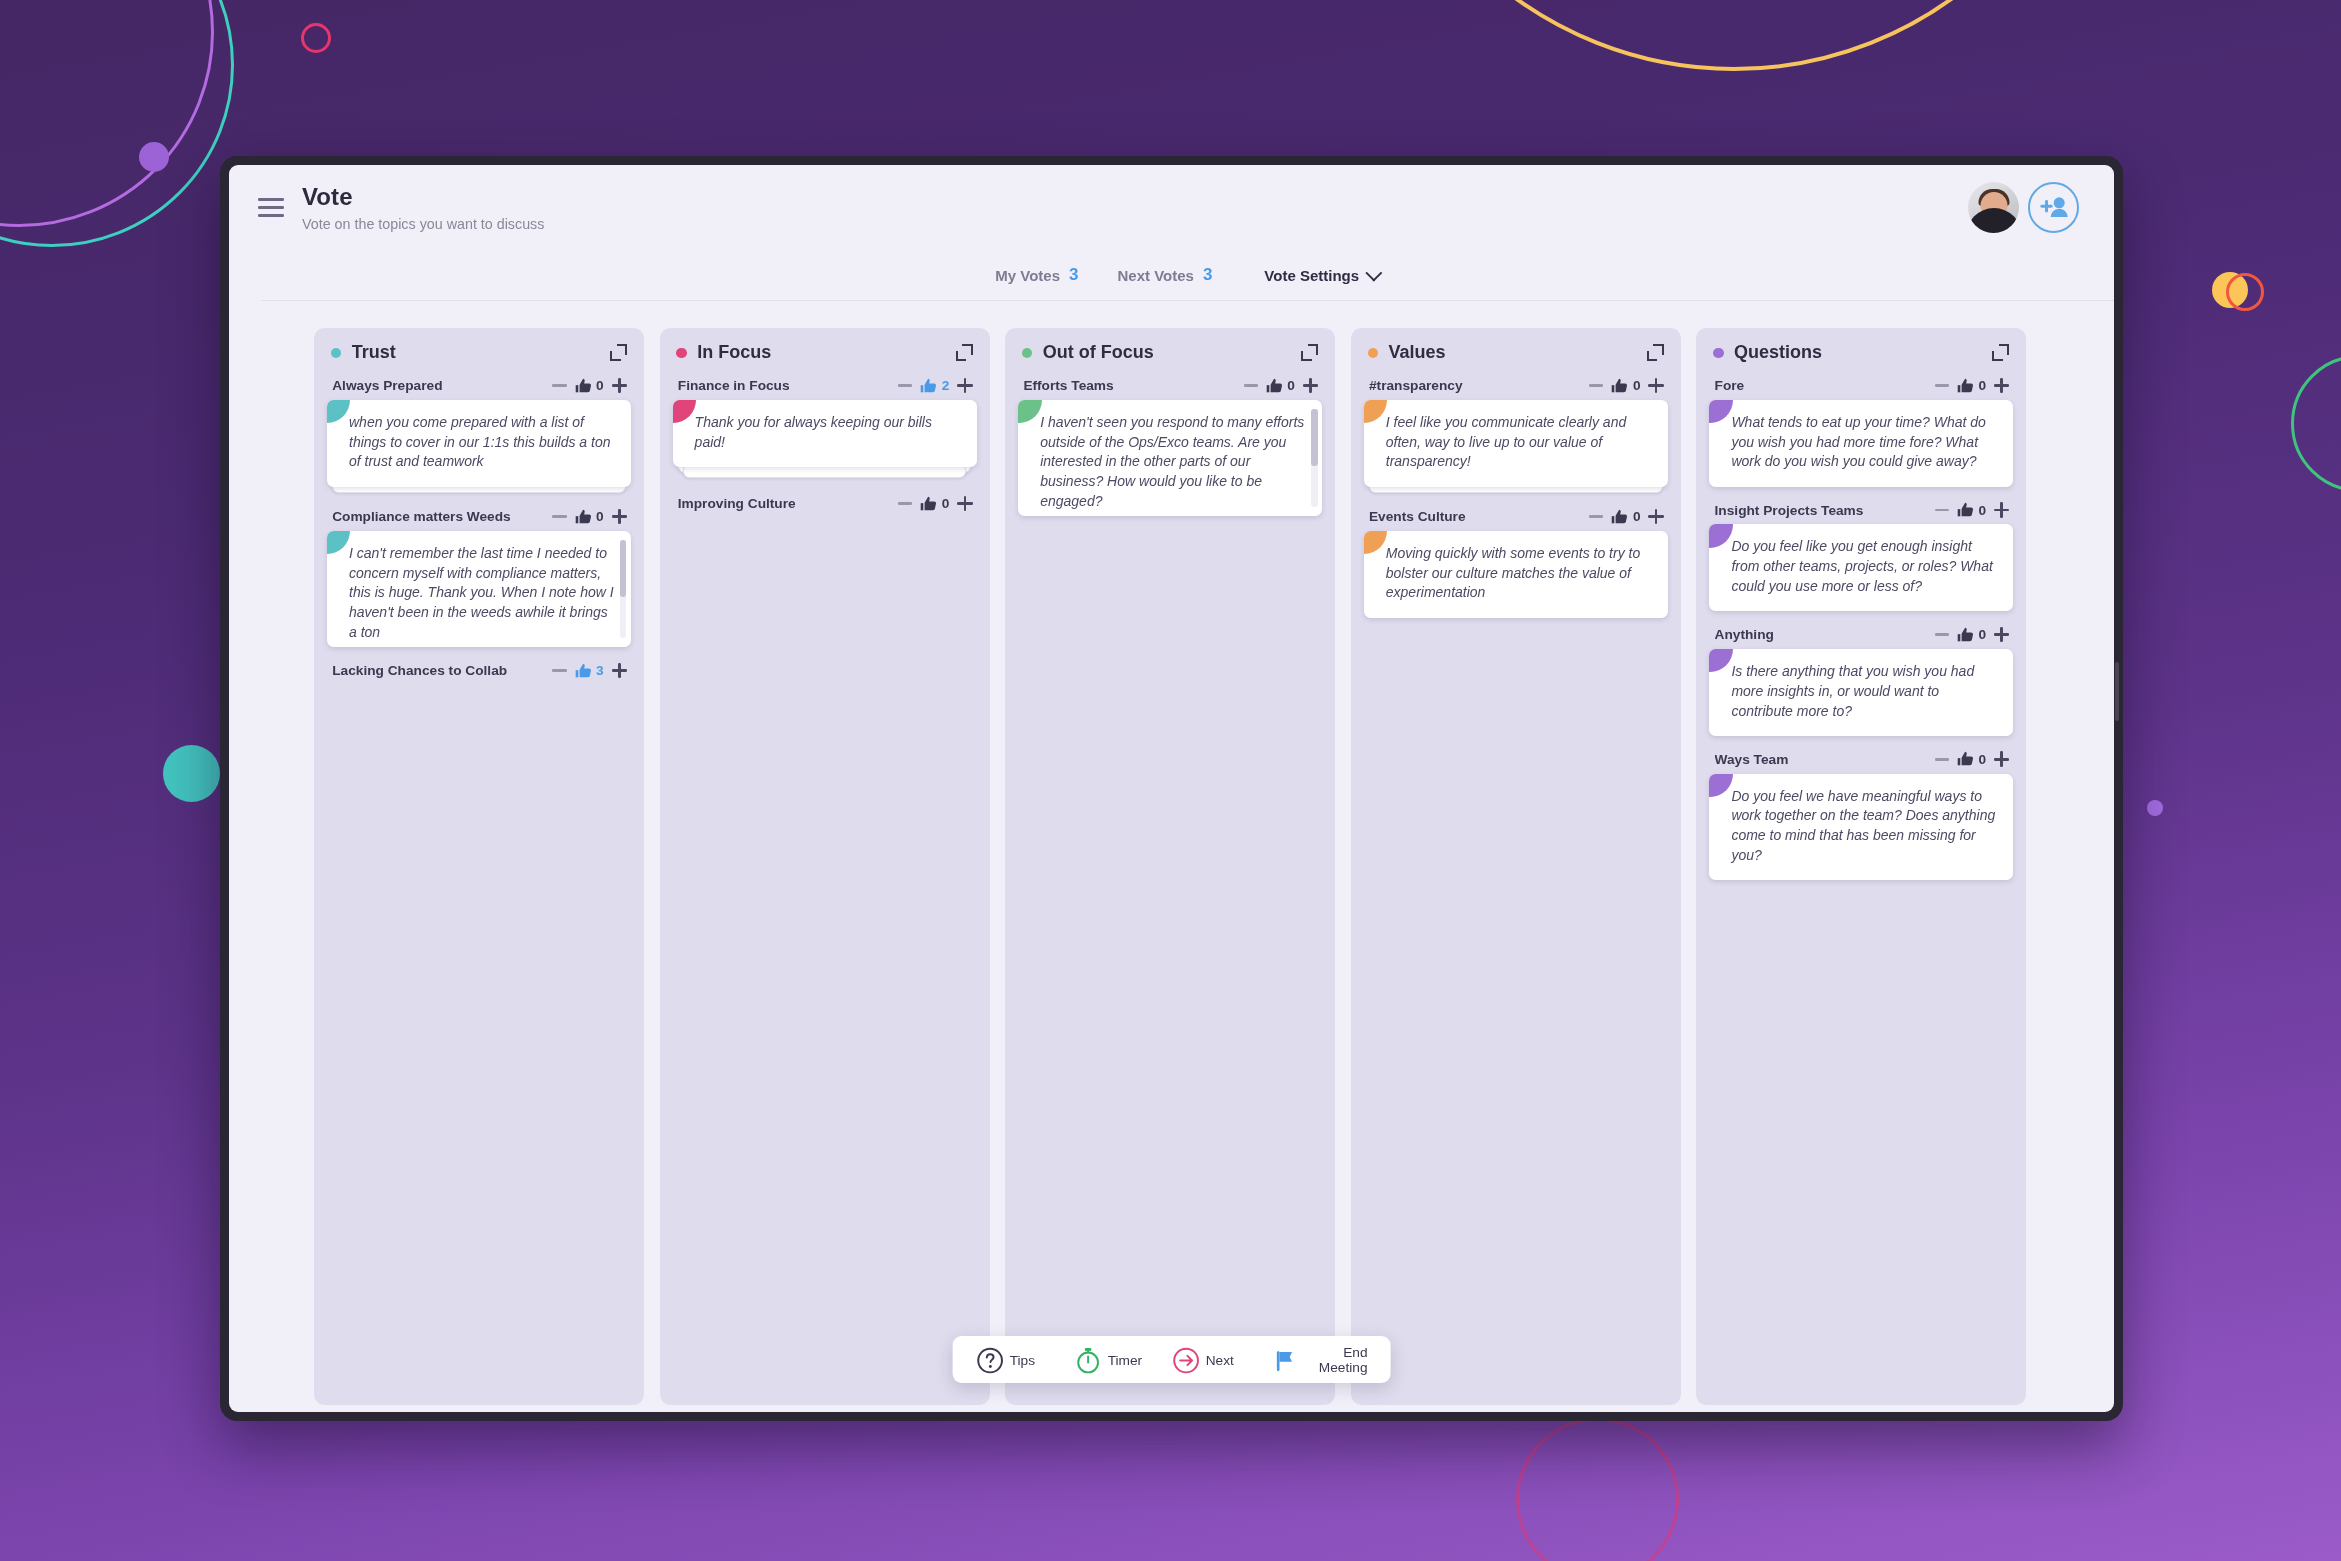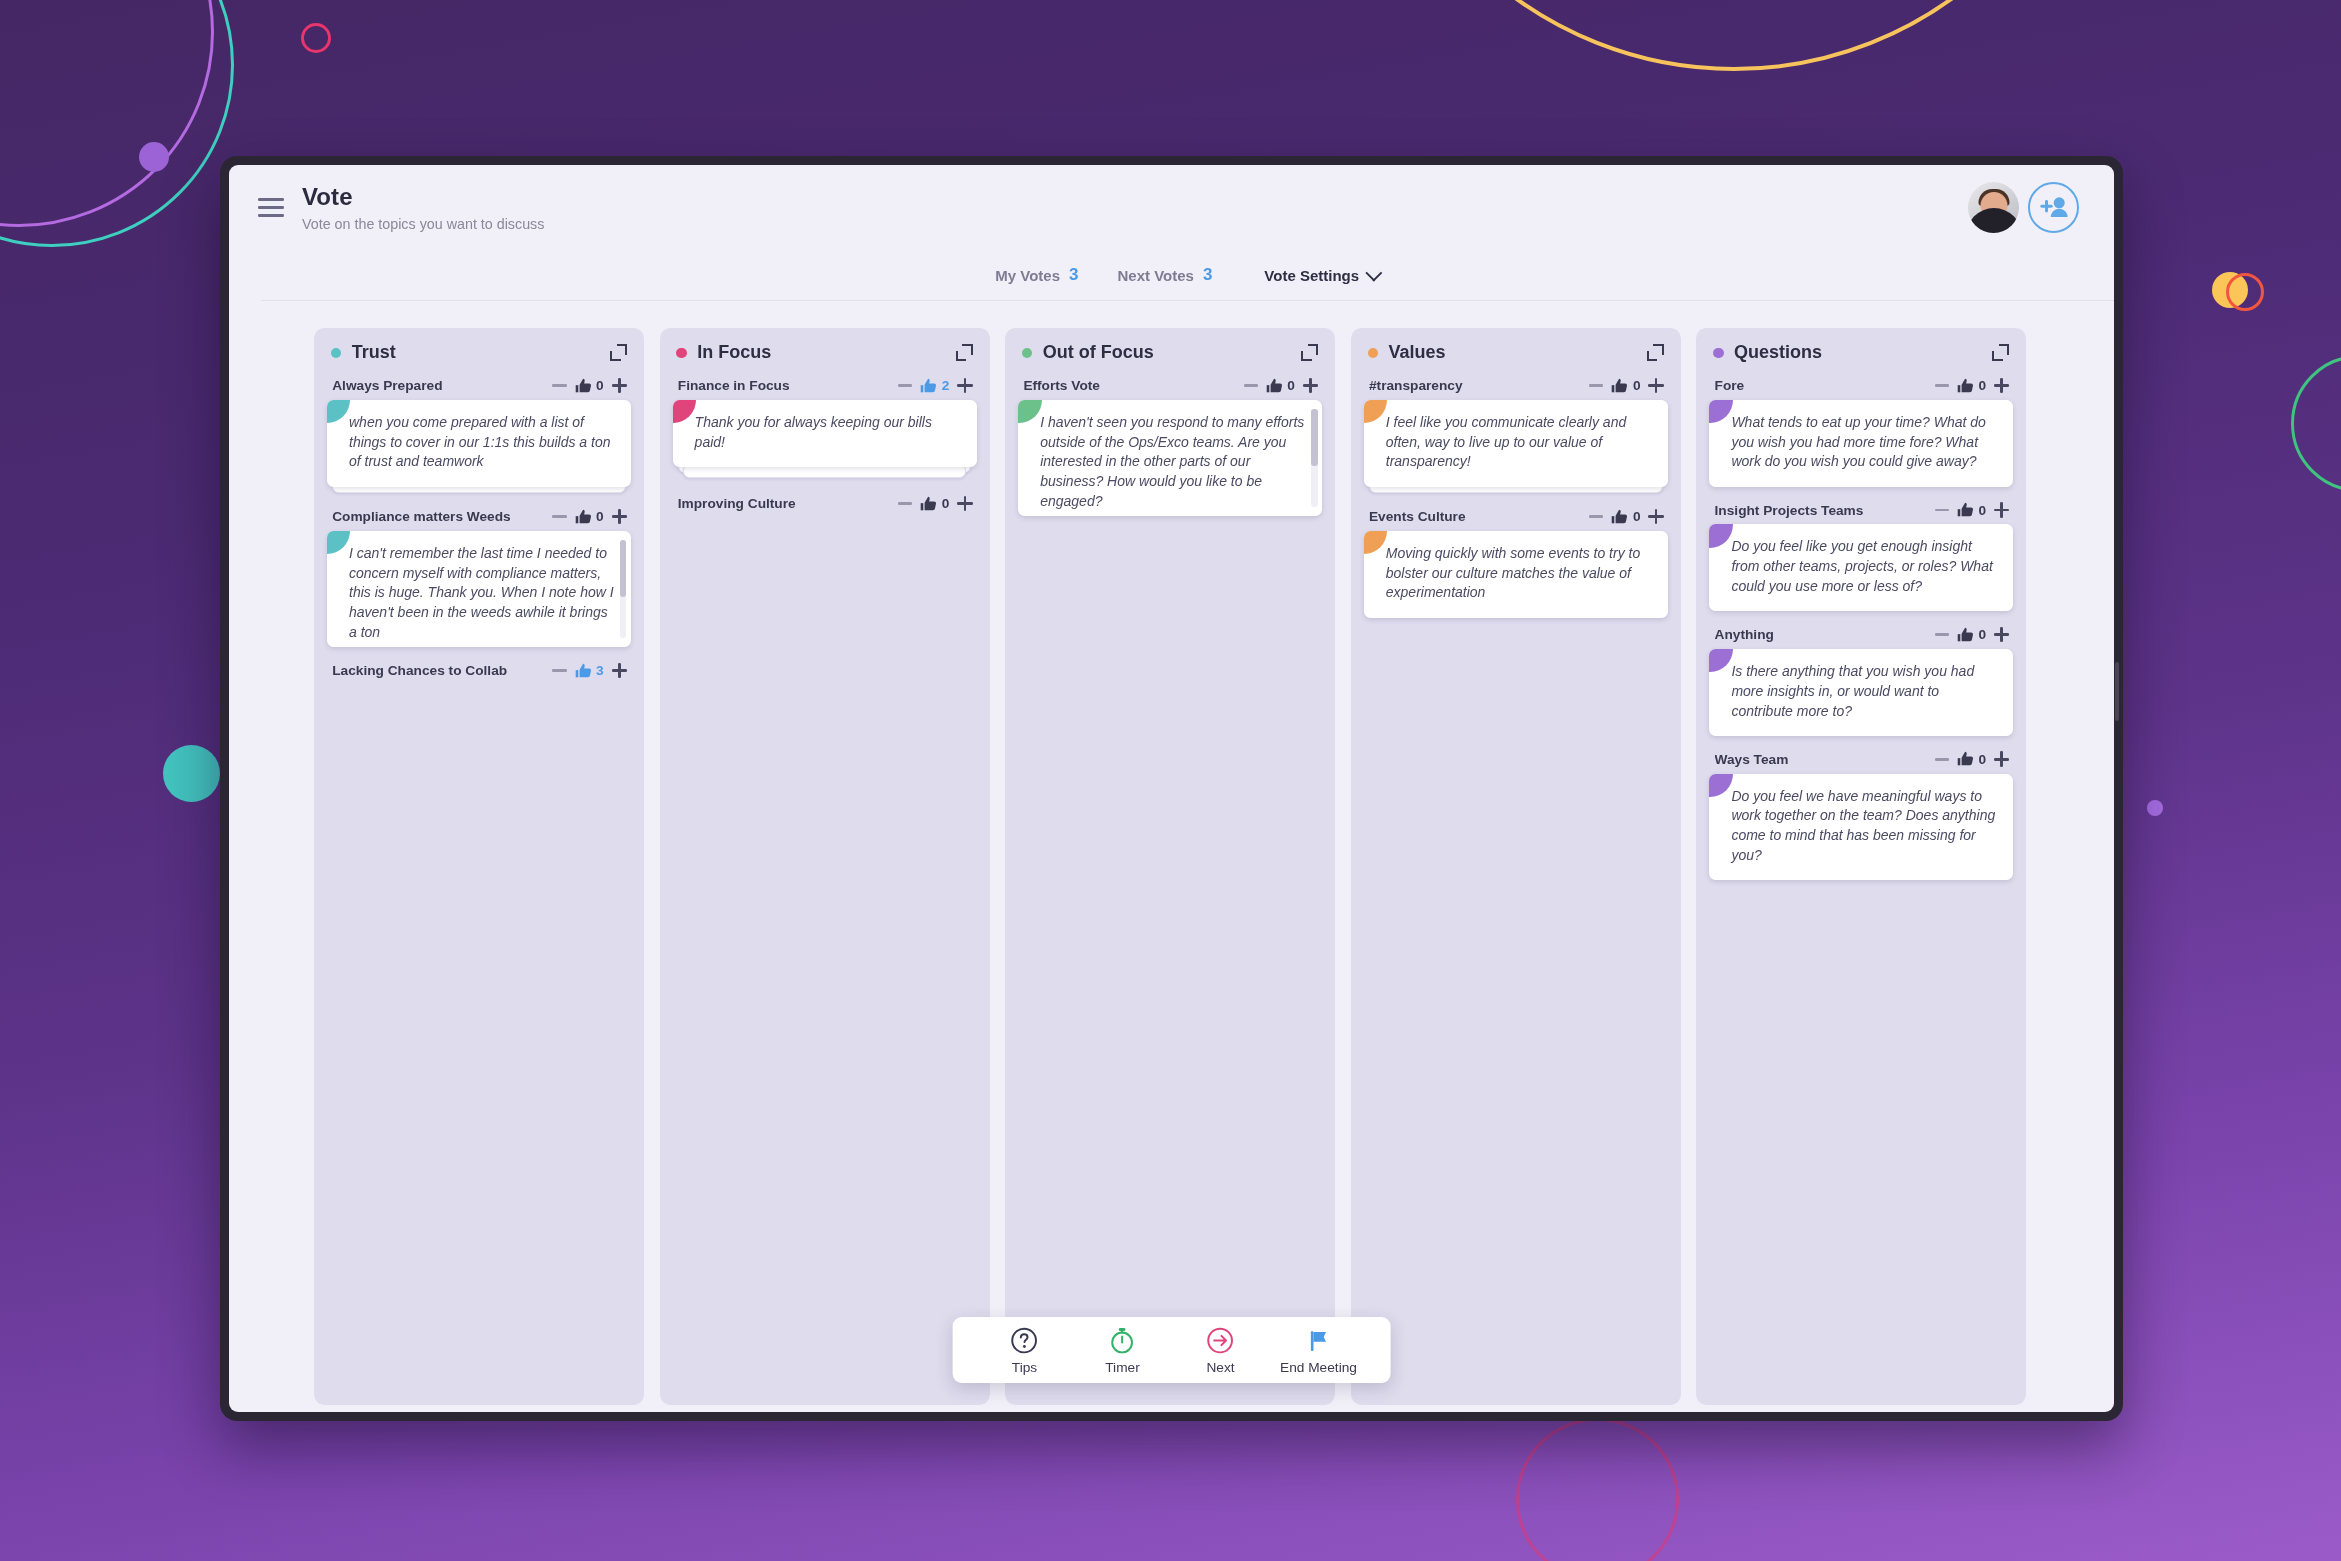--- a/index.html
+++ b/index.html
@@ -150,21 +150,21 @@
   }
 
   
   .toolbar {
     position:absolute; left:50%; transform:translateX(-50%); bottom:29px;
     background:#fff; border-radius:9px; display:flex; gap:0;
     padding:9px 23.4px 7.8px 23.4px; box-shadow:0 5.2px 17px rgba(50,40,80,.18);
     z-index:5;
   }
   .tool {
-    width:98px; display:flex; flex-direction:column; align-items:center; gap:5.2px; cursor:pointer;
+    width:98px; display:flex; flex-direction:row; align-items:center; gap:5.2px; cursor:pointer;text-align:right;
   }
   .tool .lbl { font-size:13.7px; color:#3b3950; }
   .tool svg { display:block; }
 </style>
 </head>
 <body>
 
 <div class="bg">
   <div class="deco ring ring-purp-big"></div>
   <div class="deco ring ring-teal-big"></div>
@@ -348,21 +348,21 @@
     </div>
         </div>
         <div class="column">
     <div class="col-head">
       <span class="col-dot" style="background:#6cc18b"></span>
       <span class="col-title">Out of Focus</span>
       <span class="expand-icon"></span>
     </div>
     <div class="topic" style="">
       <div class="topic-bar">
-        <span class="topic-name">Efforts Vote</span>
+        <span class="topic-name">Efforts Teams</span>
         <span class="vote-ctrl">
           <span class="minus"></span>
           <span class="thumb ">
             <svg width="17" height="15.6" viewBox="0 0 26 24">
                     <path d="M1 11h4v11H1z" fill="#3b3950"></path>
                     <path d="M7 22V10.2L12.4 1c1.9.3 2.8 1.8 2.4 3.6L14 8.6h7.6c2 0 3.3 1.6 2.9 3.4l-1.6 7.4c-.3 1.6-1.6 2.6-3.2 2.6z" fill="#3b3950"></path>
                   </svg>
             <span class="cnt">0</span>
           </span>
           <span class="plus"></span>

